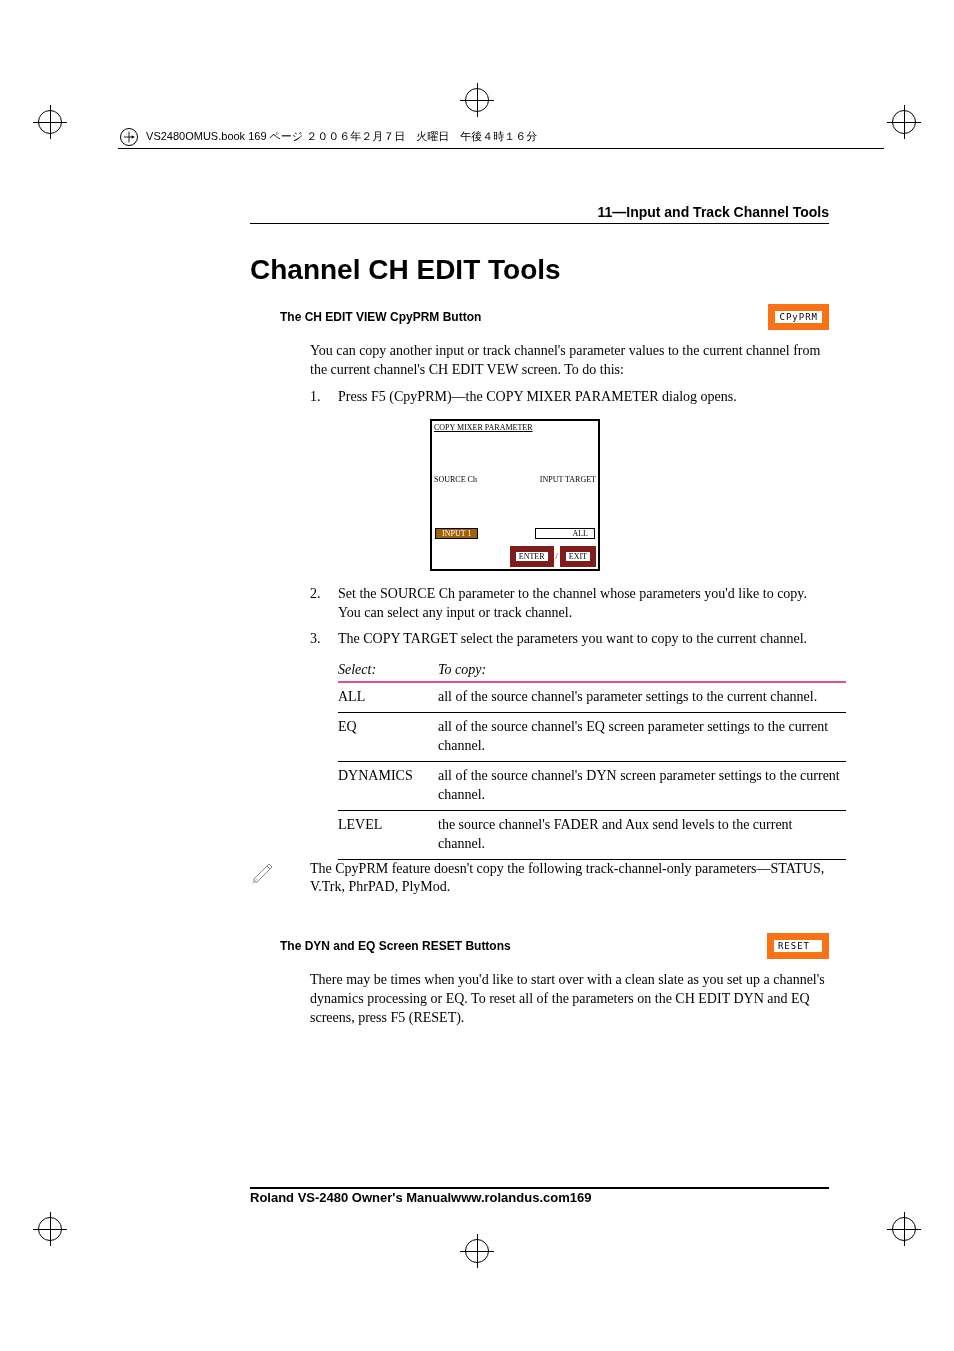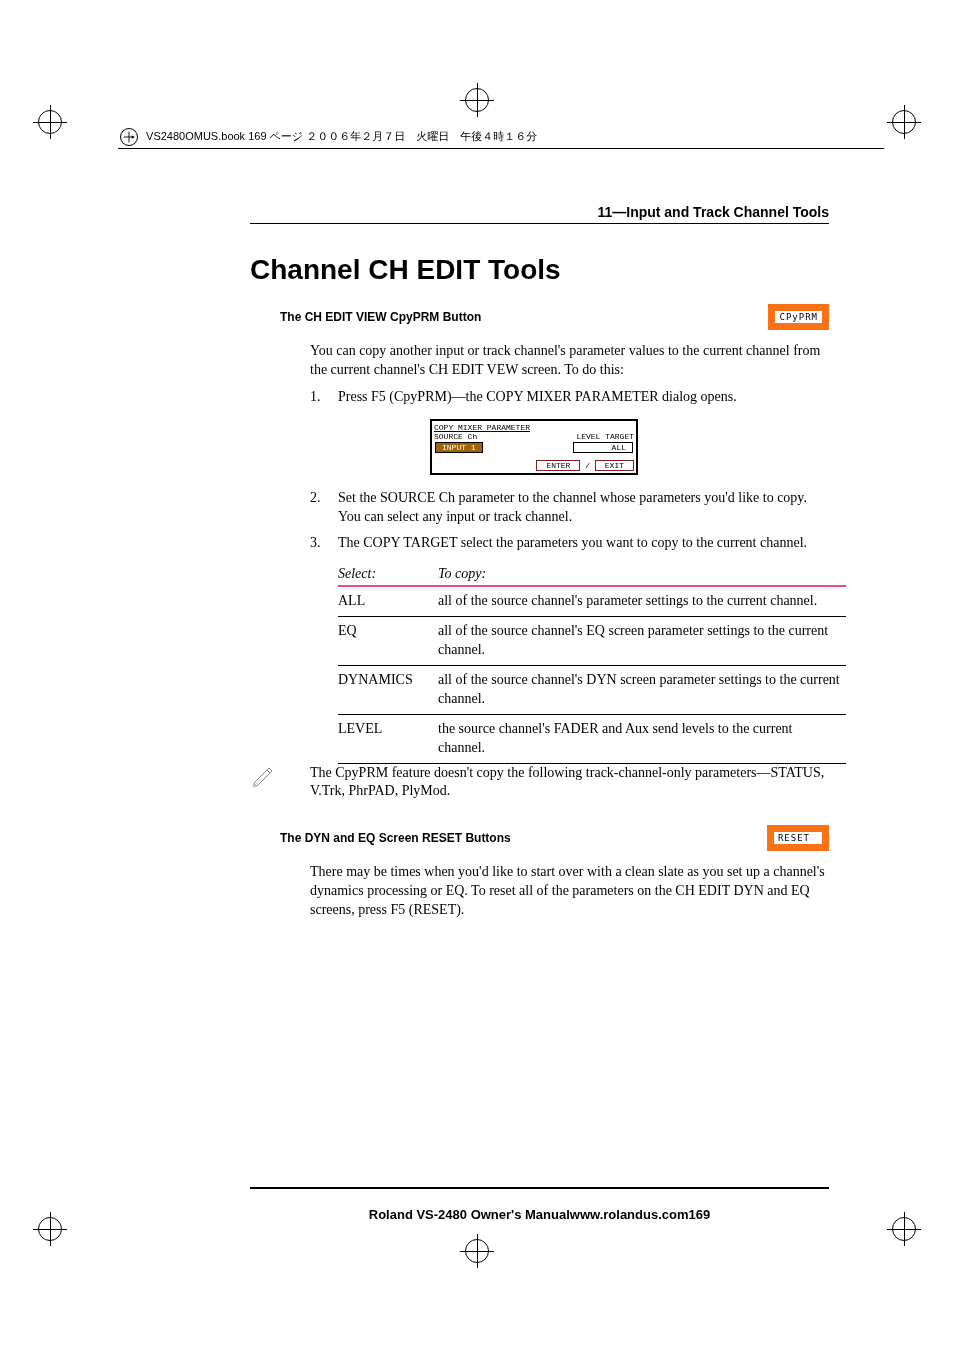--- a/index.html
+++ b/index.html
@@ -130,52 +130,53 @@
       line-height: 1.35;
     }
     .numbered-item .num {
       width: 28px;
       flex-shrink: 0;
     }
     .dialog-img {
       margin-left: 360px;
       margin-top: 12px;
       border: 2px solid #000;
-      width: 208px;
+      width: 170px;
       padding: 2px;
-      font-family: Liberation Mono, monospace;
+      font-family: Liberation Serif, serif;
       font-size: 9px;
     }
     .dialog-img .dlg-title {
       font-size: 8px;
       text-decoration: underline;
     }
     .dialog-img .dlg-row {
       display: flex;
       justify-content: space-between;
       font-size: 8px;
+      margin-top: 43px;
     }
     .dialog-img .dlg-box {
       border: 1px solid #000;
       padding: 0 6px;
       background: #fff;
       margin: 1px;
     }
     .dialog-img .dlg-box.sel {
       background: #a16207;
       color: #fff;
     }
     .dialog-img .dlg-bottom {
       text-align: right;
       font-size: 8px;
       margin-top: 6px;
     }
     .dialog-img .dlg-small-box {
-      border: 1px solid #7f1d1d;
-      padding: 0 9px;
+      border: 6px solid #7f1d1d;
+      padding: 0 3px;
       display: inline-block;
     }
     table.param-table {
       margin-left: 268px;
       margin-right: 55px;
       margin-top: 10px;
       border-collapse: collapse;
       width: 508px;
       font-size: 14px;
     }
@@ -219,25 +220,25 @@
       border-top: 2.5px solid #000;
       margin-left: 180px;
       margin-right: 55px;
       position: absolute;
       bottom: 42px;
       left: 0;
       right: 0;
     }
     .footer {
       position: absolute;
-      bottom: 9px;
+      bottom: 26px;
       left: 180px;
       right: 55px;
       display: flex;
-      justify-content: center;
+      justify-content: flex-start;
       font-family: Arial, sans-serif;
       font-size: 13px;
       font-weight: bold;
     }
   </style>
 </head>
 <body>
 
 <div class="reg-mark reg-top"></div>
 <div class="reg-mark reg-bottom"></div>
@@ -273,21 +274,21 @@
 
   <div class="numbered-item">
     <div class="num">1.</div>
     <div>Press F5 (CpyPRM)—the COPY MIXER PARAMETER dialog opens.</div>
   </div>
 
   <div class="dialog-img">
     <div class="dlg-title">COPY MIXER PARAMETER</div>
     <div class="dlg-row">
       <span>SOURCE Ch</span>
-      <span>LEVEL TARGET</span>
+      <span>INPUT TARGET</span>
     </div>
     <div class="dlg-row">
       <span class="dlg-box sel">INPUT  1</span>
       <span class="dlg-box" style="width:60px;text-align:right;">ALL</span>
     </div>
     <div class="dlg-bottom">
       <span class="dlg-small-box">ENTER</span> / <span class="dlg-small-box">EXIT</span>
     </div>
   </div>
 
@@ -332,21 +333,21 @@
     <div class="note-icon">
       <svg viewBox="0 0 26 26">
         <path d="M 4 22 L 7 22 L 20 9 L 17 6 L 4 19 Z" fill="none" stroke="#888" stroke-width="1"></path>
         <path d="M 17 6 L 20 9 L 22 7 L 19 4 Z" fill="none" stroke="#888" stroke-width="1"></path>
         <line x1="2" y1="24" x2="8" y2="18" stroke="#888" stroke-width="0.5"></line>
       </svg>
     </div>
     <div class="note-text">The CpyPRM feature doesn't copy the following track-channel-only parameters—STATUS, V.Trk, PhrPAD, PlyMod.</div>
   </div>
 
-  <div class="h2-row" style="margin-top:24px;">
+  <div class="h2-row" style="margin-top:36px;">
     <div class="h2">The DYN and EQ Screen RESET Buttons</div>
     <div class="button-img" style="padding-right:12px;">RESET</div>
   </div>
 
   <div class="body-text">There may be times when you'd like to start over with a clean slate as you set up a channel's dynamics processing or EQ. To reset all of the parameters on the CH EDIT DYN and EQ screens, press F5 (RESET).</div>
 
   <div class="footer-line"></div>
   <div class="footer">
     <span>Roland VS-2480 Owner's Manual</span>
     <span>www.rolandus.com</span>

